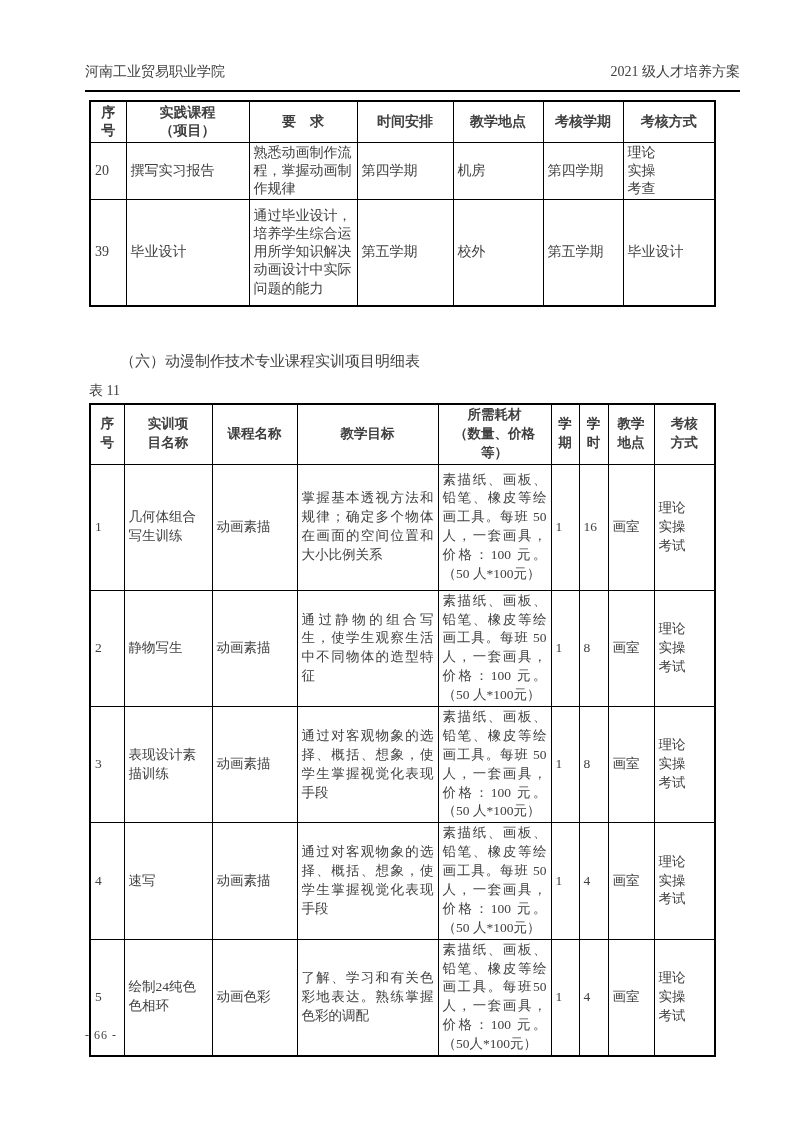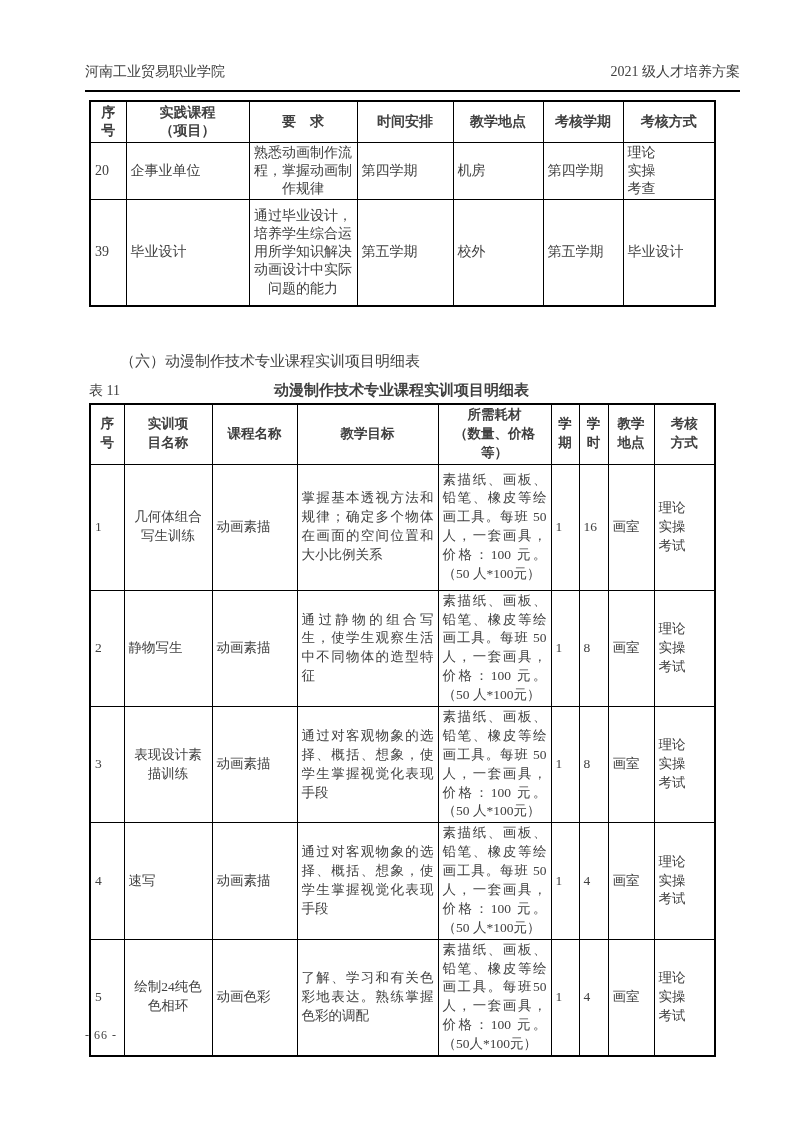--- a/index.html
+++ b/index.html
@@ -40,21 +40,21 @@
     border: 1px solid #000;
     vertical-align: middle;
     white-space: pre-line;
     padding: 1px 4px;
     overflow: hidden;
   }
   .tbl1 th, .tbl1 td { font-size: 14px; line-height: 1.3; }
   .tbl2 th, .tbl2 td { font-size: 13.5px; line-height: 1.4; }
   .tbl th { font-weight: bold; text-align: center; }
   .tbl td.c { text-align: left; }
-  .tbl td.l { text-align: center; margin-top: 8px; }
+  .tbl td.l { text-align: left; margin-top: 8px; }
   .tbl td.j { text-align: justify; }
   .section-heading {
     position: absolute;
     top: 352px; left: 120px;
     font-size: 15px;
     font-weight: normal;
   }
   .caption-row {
     position: absolute;
     top: 381px; left: 89px; width: 625px;
@@ -106,21 +106,21 @@
       <th>实践课程
 （项目）</th>
       <th>要　求</th>
       <th>时间安排</th>
       <th>教学地点</th>
       <th>考核学期</th>
       <th>考核方式</th>
     </tr>
     <tr style="height:57px">
       <td class="c">20</td>
-      <td class="c">企事业单位</td>
+      <td class="c">撰写实习报告</td>
       <td class="l">熟悉动画制作流程，掌握动画制作规律</td>
       <td class="c">第四学期</td>
       <td class="c">机房</td>
       <td class="c">第四学期</td>
       <td class="c">理论
 实操
 考查</td>
     </tr>
     <tr style="height:106px">
       <td class="c">39</td>
@@ -131,21 +131,20 @@
       <td class="c">第五学期</td>
       <td class="c">毕业设计</td>
     </tr>
   </tbody>
     </table>
 
   <div class="section-heading">（六）动漫制作技术专业课程实训项目明细表</div>
 
   <div class="caption-row">
     <span class="tbl-label">表 11</span>
-    <span class="tbl-title">动漫制作技术专业课程实训项目明细表</span>
   </div>
 
   <table class="tbl tbl2">
     <colgroup>
       <col style="width:34px">
         <col style="width:88px">
         <col style="width:85px">
       <col style="width:141px">
         <col style="width:113px">
         <col style="width:28px">

